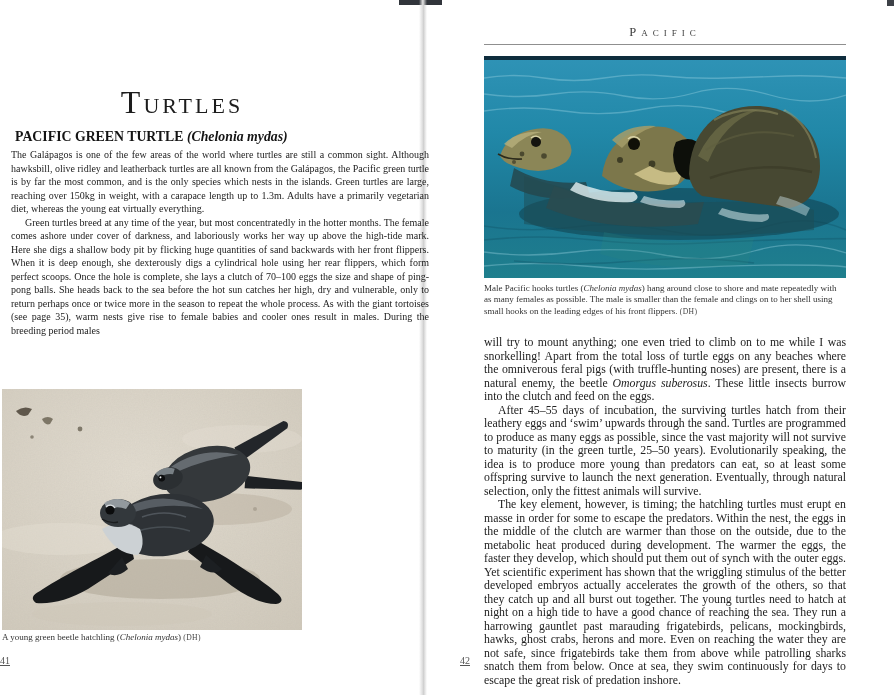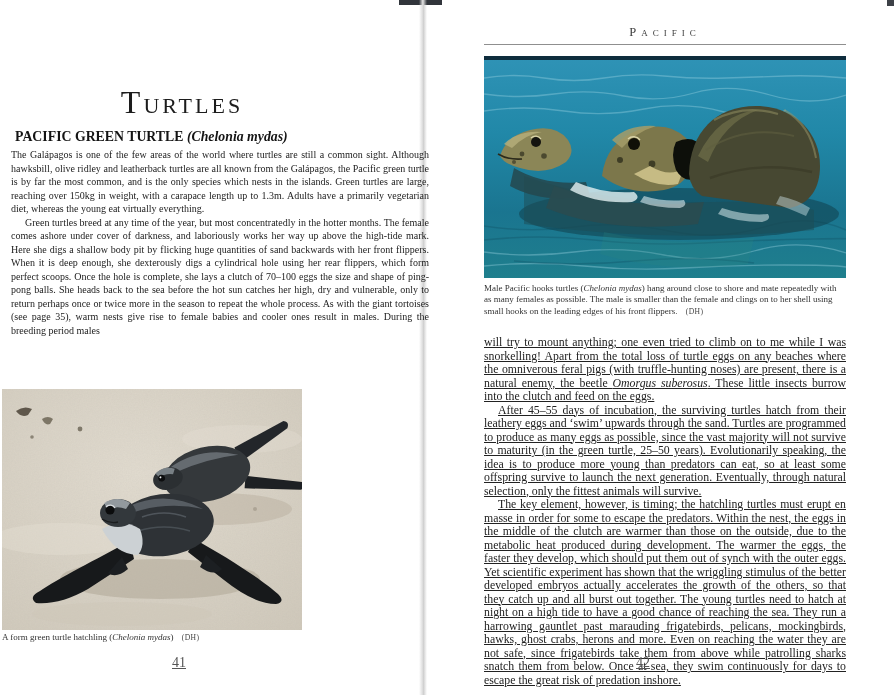--- a/index.html
+++ b/index.html
@@ -19,32 +19,32 @@
   .left-body{position:absolute;top:148px;left:3px;width:418px;
              font-size:10px;line-height:13.5px;text-align:justify;color:#222;margin-left:8px;}
   .left-body p,.right-body p{margin:0;}
   .indent{text-indent:14px;}
   figure{margin:0;padding:0;}
   .photo-left{position:absolute;top:389px;left:2px;width:300px;height:241px;}
   .photo-right{position:absolute;top:56px;left:484px;width:362px;height:222px;}
   .caption{font-size:9px;line-height:11.4px;color:#333;}
   .caption-left{position:absolute;top:632px;left:2px;width:420px;}
   .caption-right{position:absolute;top:283px;left:484px;width:362px;}
-  .credit{font-size:7.6px;letter-spacing:.4px;color:#444;margin-left:6px;}
-  .page-number{position:absolute;top:655px;font-size:14px;color:#555;text-align:center;text-decoration:underline;}
+  .credit{font-size:7.6px;letter-spacing:.4px;color:#444;}
+  .page-number{position:absolute;top:655px;font-size:10px;color:#555;text-decoration:underline;}
   .pn-left{left:0;width:358px;}
   .pn-right{left:460px;width:366px;}
 
   
   .running-head{position:absolute;top:25px;left:484px;width:362px;text-align:center;
                 font-variant:small-caps;font-size:12.5px;letter-spacing:5px;color:#3d3d3d;}
   .head-rule{position:absolute;top:44px;left:484px;width:362px;height:0;
              border-top:1.5px solid #8f8f8f;}
   .right-body{position:absolute;top:336px;left:484px;width:362px;
-              font-size:11.8px;line-height:13.5px;text-align:justify;color:#222;text-decoration:underline;}
+              font-size:11.8px;line-height:13.5px;text-align:justify;color:#222;}
   svg{display:block;}
 </style>
 </head>
 <body>
 
 <div id="spread">
 
   <div class="spine-mark"></div>
   <div class="corner-mark"></div>
   <div class="gutter"></div>
@@ -112,21 +112,21 @@
 
           <ellipse cx="116" cy="124" rx="18" ry="14" fill="#33383c"></ellipse>
           <path d="M102 114 q14 -8 26 0 l-4 6 q-10 -4 -18 1z" fill="#aab1b6" opacity="0.8"></path>
           <circle cx="108" cy="121" r="4.6" fill="#0b0c0d"></circle>
           <path d="M104 118 a5.5 5.5 0 0 1 9 1" stroke="#d8dcdf" stroke-width="1.4" fill="none"></path>
           <path d="M100 130 q8 5 16 3" stroke="#1a1c1e" stroke-width="1.3" fill="none"></path>
         </g>
       </svg>
     </figure>
 
-    <div class="caption caption-left"><span>A form green turtle hatchling (</span><i>Chelonia mydas</i><span>) </span><span class="credit">(DH)</span></div>
+    <div class="caption caption-left"><span>A young green beetle hatchling (</span><i>Chelonia mydas</i><span>) </span><span class="credit">(DH)</span></div>
 
     <div class="page-number pn-left">41</div>
   </div>
 
   <div>
     <div class="running-head">Pacific</div>
     <div class="head-rule"></div>
 
     <figure class="photo-right">
       <svg width="362" height="222" viewBox="0 0 362 222">

